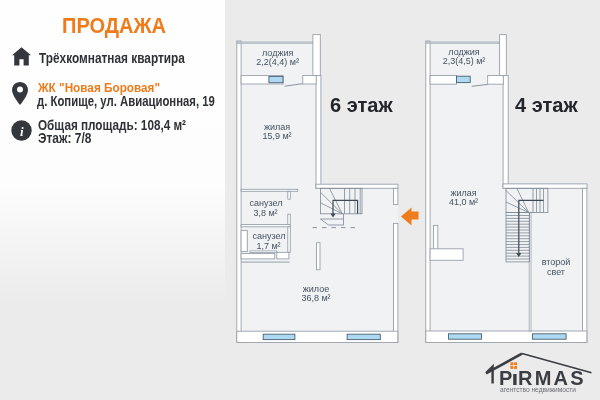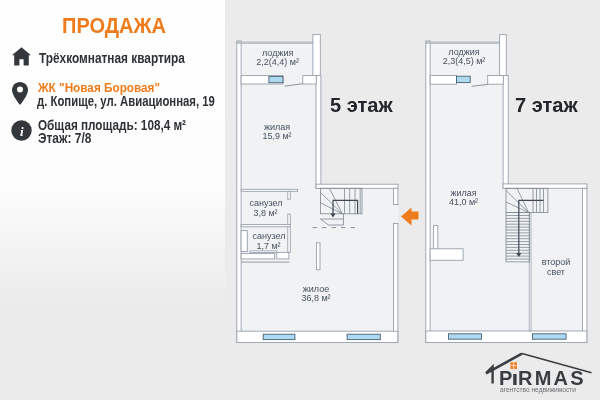--- a/index.html
+++ b/index.html
@@ -30,23 +30,23 @@
 
 <svg class="abs" style="left:11px;top:120px;" width="21" height="21" viewBox="0 0 21 21">
   <circle cx="10.5" cy="10.5" r="10.2" fill="#34383d"></circle>
   <text x="10.7" y="15.5" font-family="Liberation Serif,serif" font-style="italic" font-weight="bold" font-size="13" fill="#fff" text-anchor="middle">i</text>
 </svg>
 
 <div class="abs" style="left:38px;top:117px;font-size:14px;font-weight:bold;color:#2e3237;white-space:nowrap;transform:scaleX(0.837);transform-origin:0 0;">Общая площадь: 108,4 м²</div>
 
 <div class="abs" style="left:38px;top:130.3px;font-size:14px;font-weight:bold;color:#2e3237;white-space:nowrap;transform:scaleX(0.854);transform-origin:0 0;">Этаж: 7/8</div>
 
-<div class="abs" style="left:330px;top:94px;font-size:20px;font-weight:bold;color:#22262b;white-space:nowrap;">5 этаж</div>
-
-<div class="abs" style="left:515px;top:94px;font-size:20px;font-weight:bold;color:#22262b;white-space:nowrap;">7 этаж</div>
+<div class="abs" style="left:330px;top:94px;font-size:20px;font-weight:bold;color:#22262b;white-space:nowrap;">6 этаж</div>
+
+<div class="abs" style="left:515px;top:94px;font-size:20px;font-weight:bold;color:#22262b;white-space:nowrap;">4 этаж</div>
 
 <svg class="abs" style="left:0;top:0;" width="600" height="400" viewBox="0 0 600 400">
 <g id="plan1" fill="none" stroke-linecap="butt">
 
   <g>
     <rect x="236.6" y="40.6" width="83.8" height="148.7" fill="#f1f2f4"></rect>
     <rect x="312.9" y="34.4" width="7.4" height="7" fill="#f1f2f4"></rect>
     <rect x="236.6" y="184.2" width="161.4" height="158.3" fill="#f1f2f4"></rect>
   </g>
 

